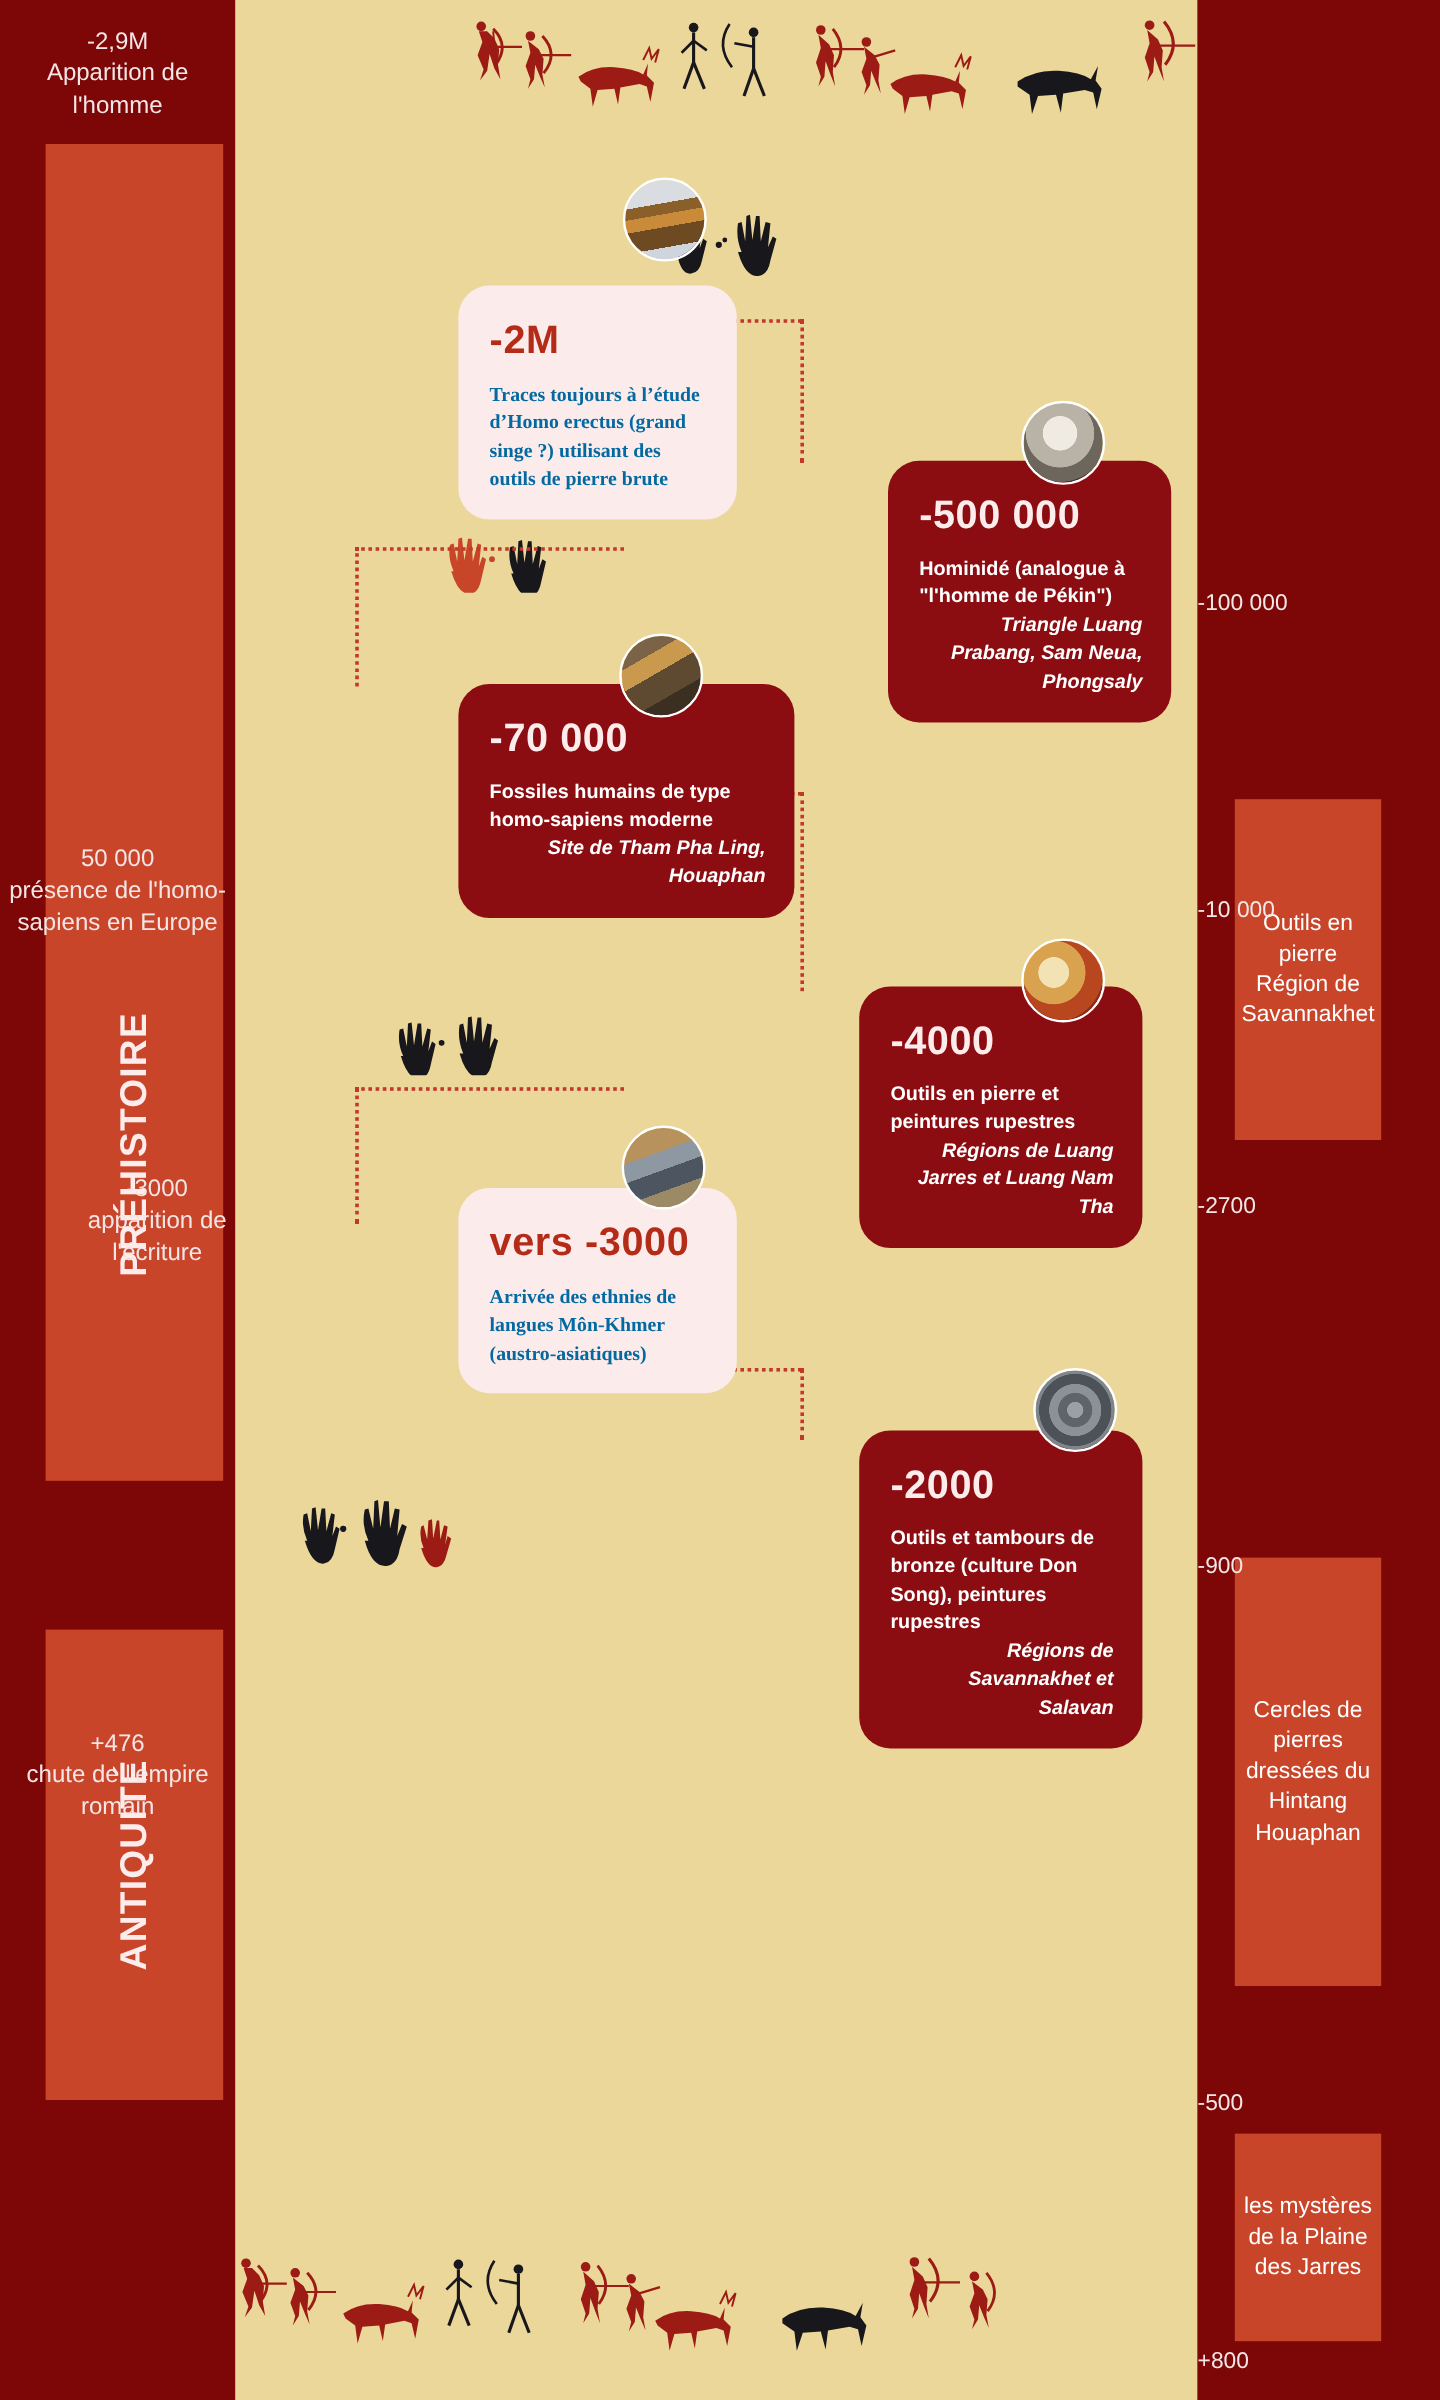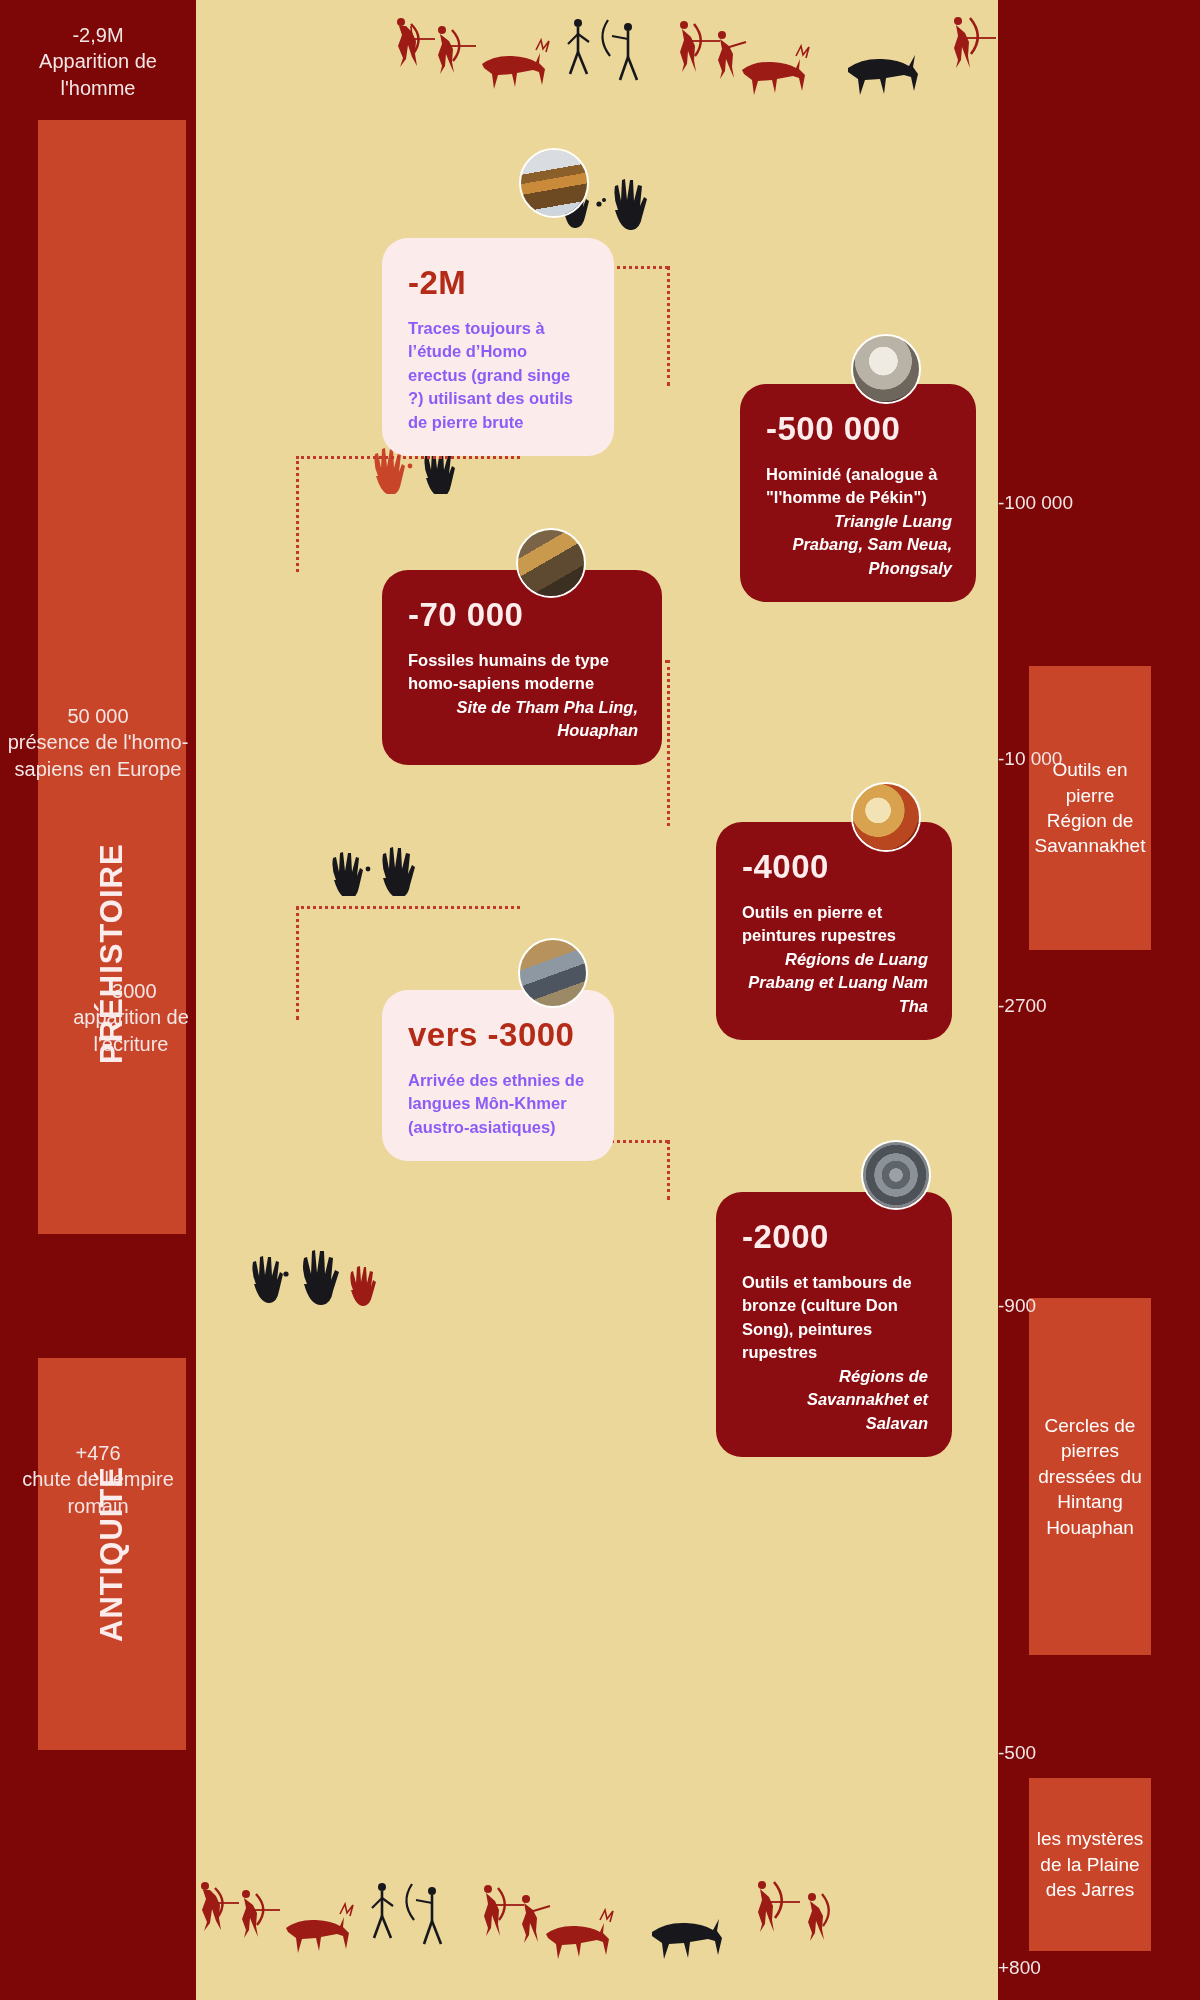--- a/index.html
+++ b/index.html
@@ -66,21 +66,21 @@
   }
   .card.dark  { background:#8c0d11; }
   .card.light { background:#fcebeb; }
   .card .year {
     font-weight:bold; font-size:33px; margin-bottom:15px; letter-spacing:.5px;
   }
   .card.dark  .year { color:#fdecec; }
   .card.light .year { color:#b42c17; }
   .card .body { font-size:16.5px; line-height:1.42; font-weight:bold; }
   .card.dark  .body { color:#ffffff; }
-  .card.light .body { color:#8b5cf6; }
+  .card.light .body { color:#0369a1;font-family:Liberation Serif, serif; }
   .card .body em { font-style:italic; display:block;text-align:right; }
 
   #card-2m      { left:186px; top:238px;  width:232px; }
   #card-500000  { left:520px; top:384px;  width:236px;margin-left:24px; }
   #card-70000   { left:186px; top:570px;  width:280px; }
   #card-4000    { left:520px; top:822px;  width:236px; }
   #card-3000    { left:186px; top:990px;  width:232px; }
   #card-2000    { left:520px; top:1192px; width:236px; }
 
   
@@ -299,21 +299,21 @@
     <div class="body">
       <span>Fossiles humains de type homo-sapiens moderne</span>
       <em>Site de Tham Pha Ling, Houaphan</em>
     </div>
   </div>
 
   <div class="card dark" id="card-4000">
     <div class="year">-4000</div>
     <div class="body">
       <span>Outils en pierre et peintures rupestres</span>
-      <em>Régions de Luang Prabang et Luang Nam Tha</em>
+      <em>Régions de Luang Jarres et Luang Nam Tha</em>
     </div>
   </div>
 
   <div class="card light" id="card-3000">
     <div class="year">vers -3000</div>
     <div class="body">Arrivée des ethnies de langues Môn-Khmer (austro-asiatiques)</div>
   </div>
 
   <div class="card dark" id="card-2000">
     <div class="year">-2000</div>

